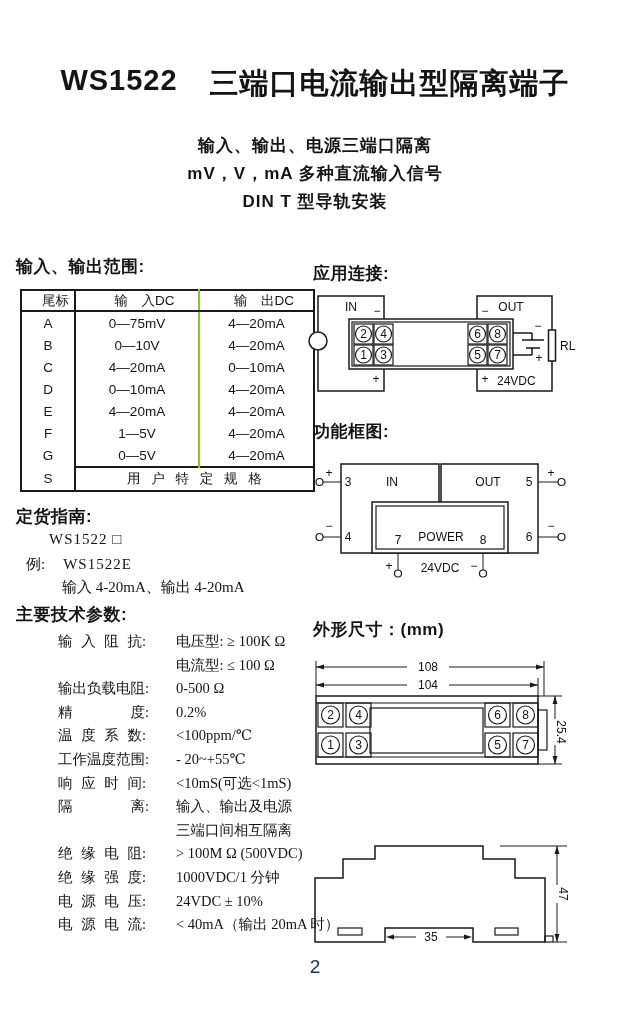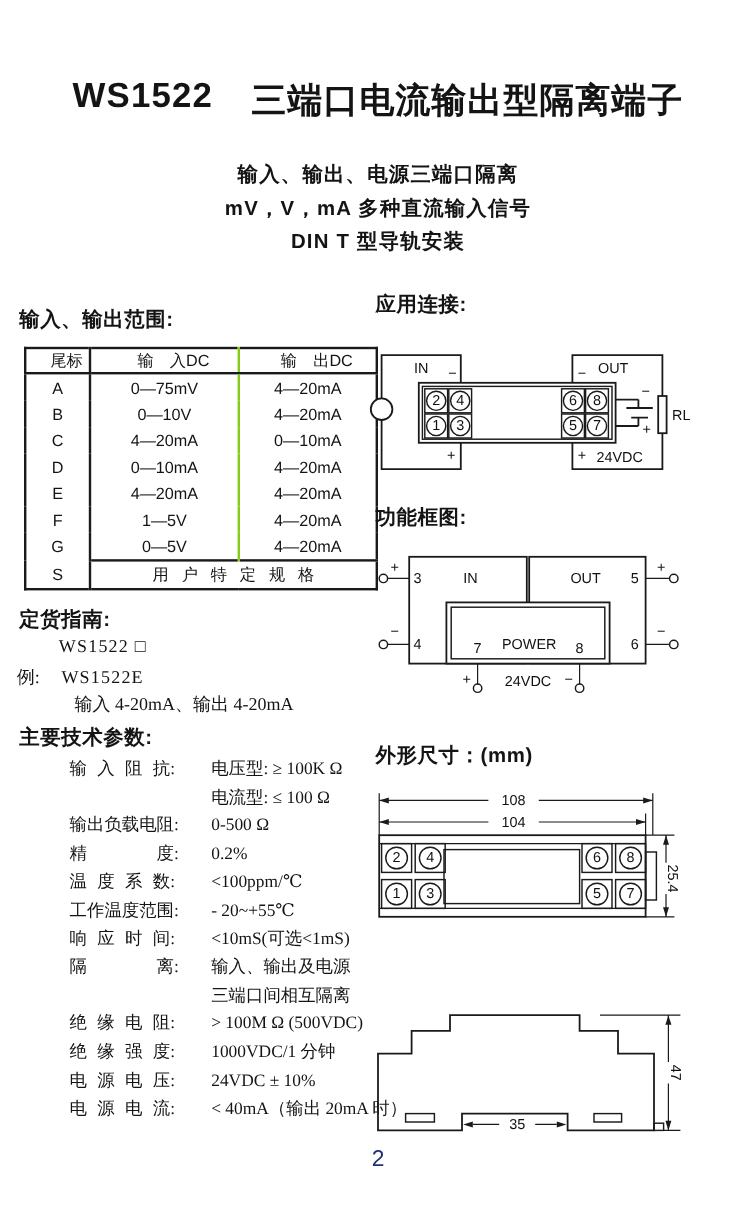--- a/index.html
+++ b/index.html
@@ -17,21 +17,21 @@
   table.io td,table.io th{padding:0;height:22px;font-weight:normal;}
   table.io tr.head th{height:19px;border-bottom:2px solid #1a1a1a;padding-left:15px;}
   .c1{width:37px;border-right:2px solid #1a1a1a;}
   .c2{width:107px;border-right:2px solid #84cc16;}
   .c3{width:98px;}
   td.spec{border-top:2px solid #1a1a1a;word-spacing:7px;height:23px;}
   td.s-tail{height:23px;}
 
   .serif{font-family:"Liberation Serif","DejaVu Serif",serif;}
   .ord1{left:29px;top:531px;font-size:15px;letter-spacing:1px;margin-left:20px;}
-  .ord2{left:14px;top:555px;font-size:15px;}
+  .ord2{left:26px;top:555px;font-size:15px;}
   .ord2 .ex-model{margin-left:18px;letter-spacing:1px;}
   .ord3{left:62px;top:578px;font-size:15px;}
 
   .params{left:30px;top:630px;width:280px;margin-left:28px;}
   .prow{display:flex;line-height:23.6px;font-family:"Liberation Serif","DejaVu Serif",serif;font-size:14.5px;}
   .plabel{flex:none;width:118px;word-spacing:5px;white-space:pre;}
   .pvalue{white-space:pre;}
 
   .pageno{top:956px;left:0;width:630px;text-align:center;font-size:19px;color:#203078;}
 
@@ -173,21 +173,21 @@
     <div class="prow">
         <span class="plabel">电 源 电 压:</span>
         <span class="pvalue">24VDC ± 10%</span>
       </div>
     <div class="prow">
         <span class="plabel">电 源 电 流:</span>
         <span class="pvalue">&lt; 40mA（输出 20mA 时）</span>
       </div>
   </div>
 
-  <div class="abs sec-h" style="left:313px;top:242px;">应用连接:</div>
+  <div class="abs sec-h" style="left:313px;top:262px;">应用连接:</div>
 
   <svg class="dg" style="left:295px;top:283px;" width="330" height="135" viewBox="0 0 330 135">
     <path class="ln" d="M23,49 V13 H89 V36"></path>
     <path class="ln" d="M23,67 V108 H89 V86"></path>
     <circle class="wbox" cx="23" cy="58" r="9"></circle>
     <path class="ln" d="M182,36 V13 H257 V47"></path>
     <path class="ln" d="M257,78 V108 H182 V86"></path>
     <rect class="wbox" x="54" y="36" width="164" height="50"></rect>
     <rect class="cell" x="57" y="39" width="158" height="44"></rect>
     <g>

